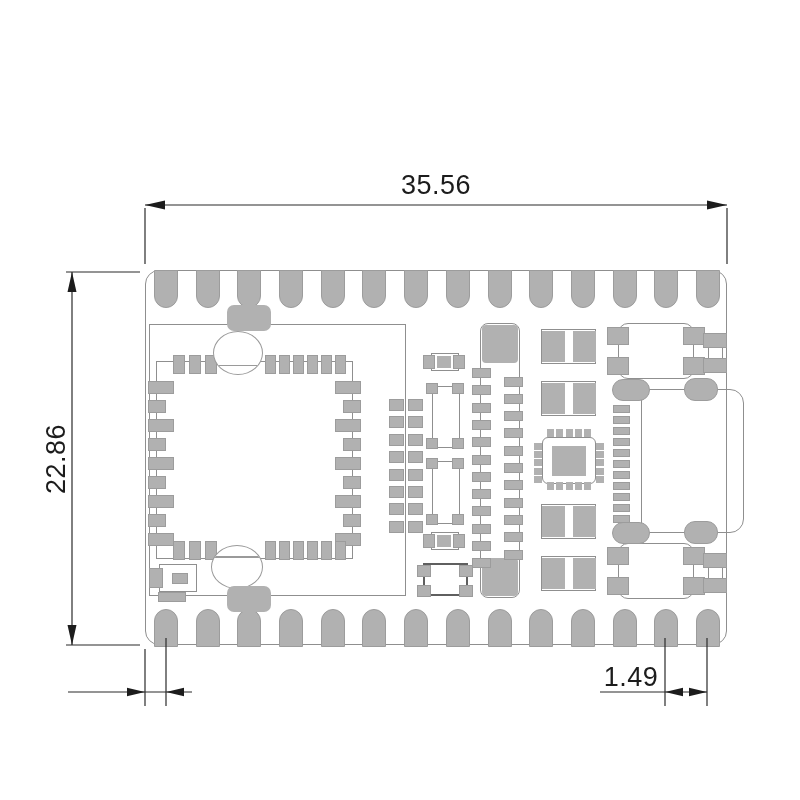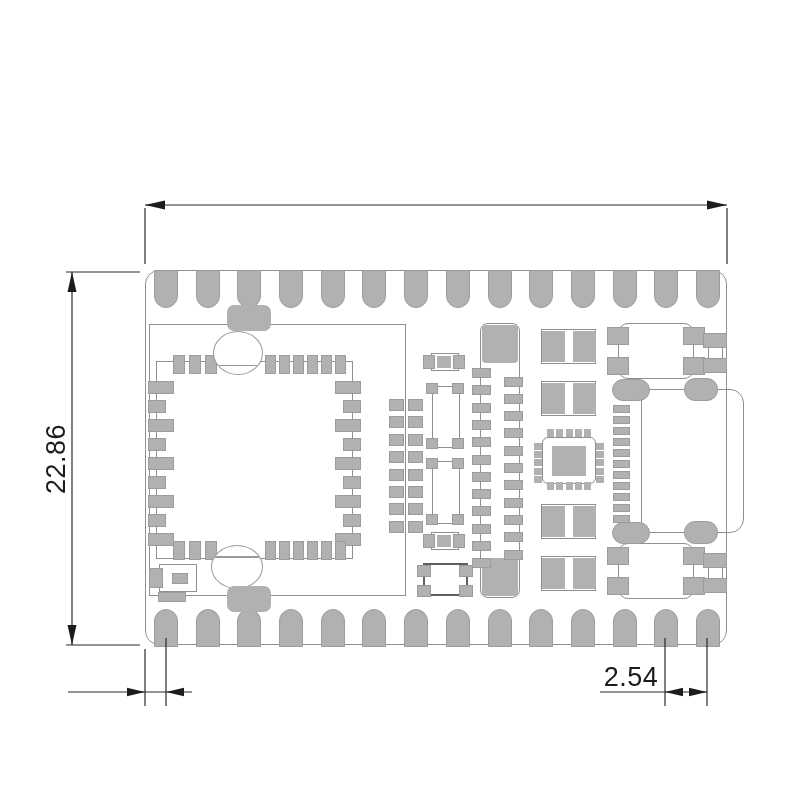--- a/index.html
+++ b/index.html
@@ -309,15 +309,16 @@
     <polygon points="145,692 127,687.7 127,696.3" fill="#1c1c1c"></polygon>
     <polygon points="166,692 184,687.7 184,696.3" fill="#1c1c1c"></polygon>
 
     <line x1="665" y1="638" x2="665" y2="706" stroke="#2b2b2b" stroke-width="1.2"></line>
     <line x1="707" y1="638" x2="707" y2="706" stroke="#2b2b2b" stroke-width="1.2"></line>
     <line x1="600" y1="692" x2="707" y2="692" stroke="#2b2b2b" stroke-width="1.2"></line>
     <polygon points="665,692 683,687.7 683,696.3" fill="#1c1c1c"></polygon>
     <polygon points="707,692 689,687.7 689,696.3" fill="#1c1c1c"></polygon>
   </svg>
 
+  <div class="dim-label" style="left:336px;top:170px;width:200px;">35.56</div>
   <div class="dim-label rot" style="left:56px;top:459px;width:120px;">22.86</div>
-  <div class="dim-label" style="left:581px;top:662px;width:100px;">2.54</div>
+  <div class="dim-label" style="left:581px;top:662px;width:100px;">1.49</div>
 </div>
 
 </body></html>

